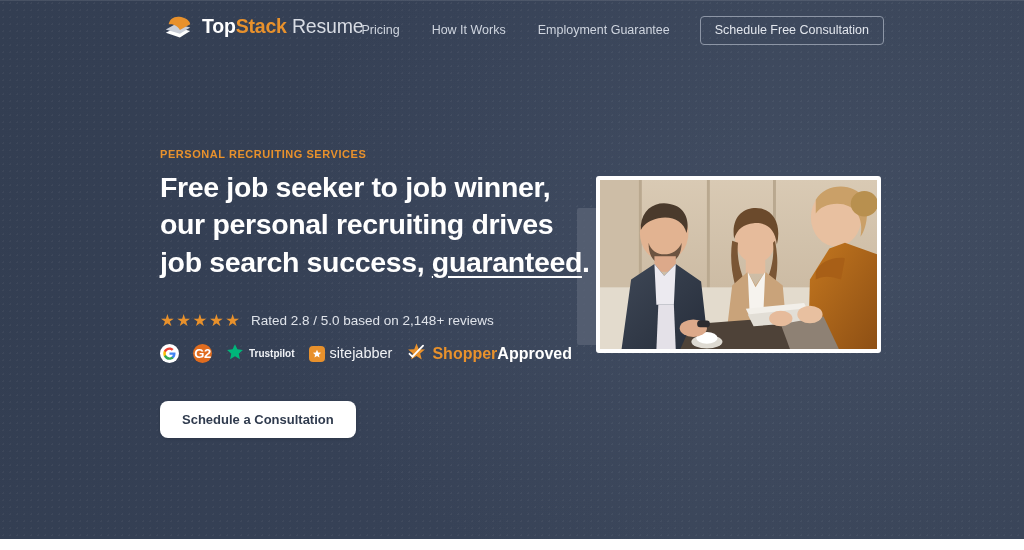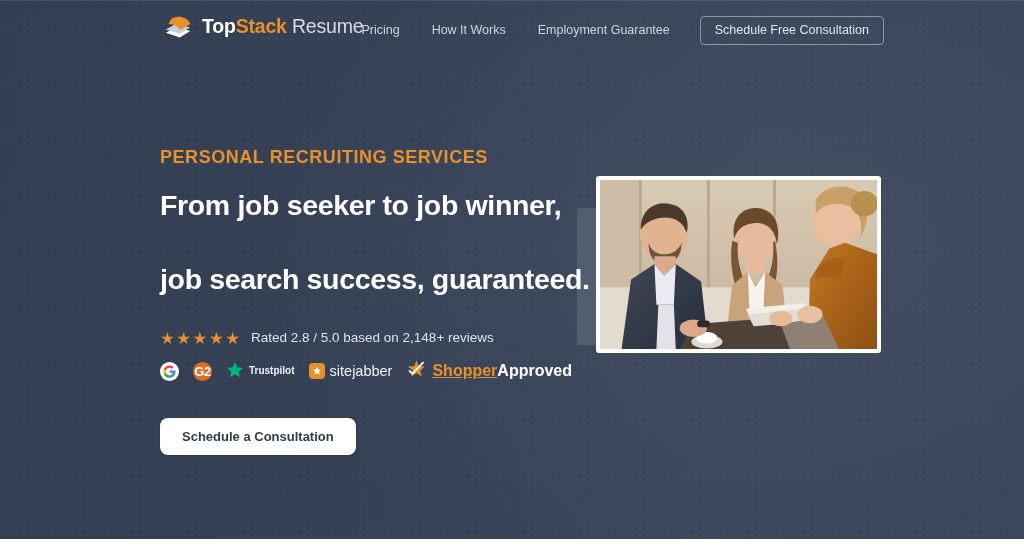--- a/index.html
+++ b/index.html
@@ -67,30 +67,30 @@
     padding:7px 14px; white-space:nowrap;
     background:transparent; cursor:pointer;
     font-family:inherit; line-height:1;
   }
 
   
   .content{
     position:absolute; left:160px; top:148px; width:430px; z-index:4;
   }
   .eyebrow{
-    color:#e8912c; font-size:18px; font-weight:bold;
+    color:#e8912c; font-size:11px; font-weight:bold;
     letter-spacing:0.55px; text-transform:uppercase;
-    margin-bottom:19px; line-height:1.1;
+    margin-bottom:9px; line-height:1.1;
   }
   .headline{
     color:#ffffff; font-size:28.5px; font-weight:bold;
     line-height:1.31; letter-spacing:-0.35px;
     margin-bottom:31px;
   }
-  .headline .ul{ text-underline-offset:4px; text-decoration-thickness:2px; }
+  .headline .ul{ text-decoration:underline; text-underline-offset:4px; text-decoration-thickness:2px; }
 
   .rating-row{
     display:flex; align-items:center; gap:11px; margin-bottom:13px;
   }
   .stars{ display:flex; gap:1.5px; line-height:1; }
   .star{ color:#e8912c; font-size:16.5px; line-height:1; }
   .rating-text{ color:#dfe3ea; font-size:13.5px; line-height:1; white-space:nowrap; }
 
   .badges{
     display:flex; align-items:center; gap:14px; margin-bottom:35px;
@@ -106,21 +106,21 @@
     width:19px; height:19px; border-radius:50%; background:#e06c1f;
     display:flex; align-items:center; justify-content:center;
     color:#fff; font-size:13px; font-weight:bold; letter-spacing:-0.5px;
   }
   .sj-mark{
     width:16px; height:16px; border-radius:4px; background:#e8912c;
     display:flex; align-items:center; justify-content:center;
     color:#fff; font-size:10px; line-height:1;
   }
   .sj-label{ color:#f0f2f6; font-size:14.5px; font-weight:normal; }
-  .sa-label .o{ color:#e8912c; font-weight:bold;text-decoration:underline; }
+  .sa-label .o{ color:#e8912c; font-weight:bold; }
   .sa-label .w{ color:#ffffff; font-weight:bold;margin-top:44px; }
 
   .cta{
     background:#ffffff; color:#303b4e;
     border:none; border-radius:8px;
     font-size:13px; font-weight:bold;
     padding:12px 22px; cursor:pointer;
     font-family:inherit; line-height:1;
     box-shadow:0 1px 3px rgba(0,0,0,0.18);
   }
@@ -169,22 +169,22 @@
         <a class="nav-link" href="#">How It Works</a>
         <a class="nav-link" href="#">Employment Guarantee</a>
         <button class="nav-cta">Schedule Free Consultation</button>
       </nav>
     </div>
 
     <div class="content">
       <div class="eyebrow">PERSONAL RECRUITING SERVICES</div>
 
       <h1 class="headline">
-        <span>From job seeker to job winner,</span><br>
-        <br>
+        <span>Free job seeker to job winner,</span><br>
+        <span>our personal recruiting drives</span><br>
         <span>job search success, </span><span class="ul">guaranteed</span><span>.</span>
       </h1>
 
       <div class="rating-row">
         <span class="stars">
           <span class="star">★</span>
           <span class="star">★</span>
           <span class="star">★</span>
           <span class="star">★</span>
           <span class="star">★</span>

